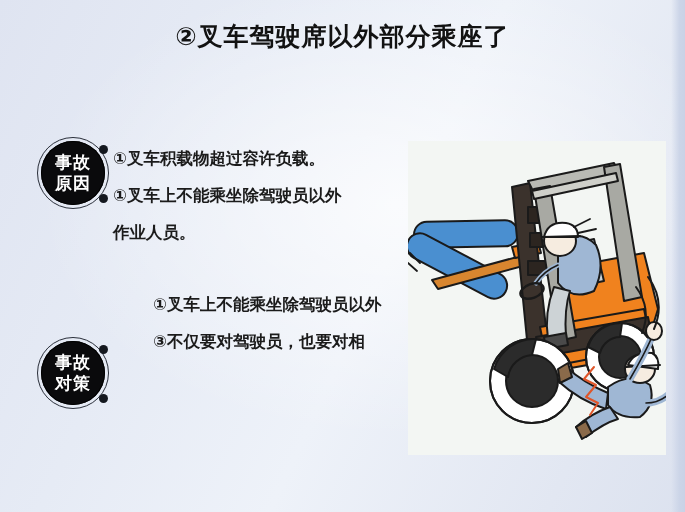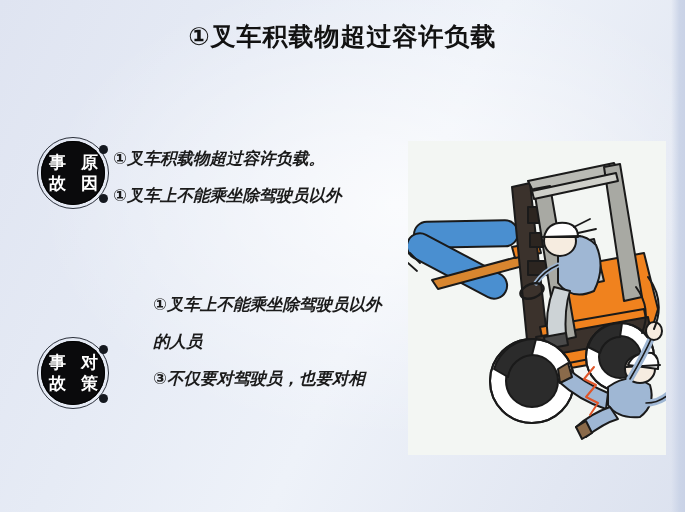--- a/index.html
+++ b/index.html
@@ -82,42 +82,40 @@
     background: #14181f;
   }
   .badge-dot.tr { right: 4px;  top: 11px; }
   .badge-dot.br { right: 4px;  bottom: 9px; }
 
   .badge-text {
     position: absolute;
     left: 7px; top: 7px;
     width: 64px; height: 64px;
     display: flex;
-    flex-direction: row;
+    flex-direction: column;
     align-items: center;
     justify-content: center;
     color: #ffffff;
     font-size: 17px;
     font-weight: bold;
     line-height: 21px;
     letter-spacing: 1px;
-    padding-left: 8px;
   }
 
   
   .text-block {
     position: absolute;
     left: 113px;
     width: 292px;
     color: #1b1b1b;
     font-size: 16.5px;
     font-weight: bold;
     line-height: 37px;
     white-space: nowrap;
-    font-style: italic;
   }
   #text-cause  { top: 140px; }
   #text-action { top: 286px; margin-left: 40px; }
 
   .text-line { height: 37px; }
 
   
   #illustration-panel {
     position: absolute;
     left: 408px;
@@ -130,21 +128,21 @@
   #illustration-panel svg { display: block; }
 </style>
 </head>
 <body>
 
 <div id="slide">
 
   <div id="slide-bg-sheen"></div>
   <div id="slide-right-edge"></div>
 
-  <div id="title">①叉车积载物超过容许负载</div>
+  <div id="title">②叉车驾驶席以外部分乘座了</div>
 
   <div class="badge" id="badge-cause">
     <div class="badge-ring"></div>
     <div class="badge-dot tr"></div>
     <div class="badge-dot br"></div>
     <div class="badge-disc"></div>
     <div class="badge-text">
       <span>事故</span>
       <span>原因</span>
     </div>
@@ -157,25 +155,25 @@
     <div class="badge-disc"></div>
     <div class="badge-text">
       <span>事故</span>
       <span>对策</span>
     </div>
   </div>
 
   <div class="text-block" id="text-cause">
     <div class="text-line">①叉车积载物超过容许负载。</div>
     <div class="text-line">①叉车上不能乘坐除驾驶员以外</div>
+    <div class="text-line">作业人员。</div>
   </div>
 
   <div class="text-block" id="text-action">
     <div class="text-line">①叉车上不能乘坐除驾驶员以外</div>
-    <div class="text-line">的人员</div>
     <div class="text-line">③不仅要对驾驶员，也要对相</div>
   </div>
 
   <div id="illustration-panel">
     <svg width="258" height="314" viewBox="0 0 258 314" xmlns="http://www.w3.org/2000/svg">
       <rect x="0" y="0" width="258" height="314" fill="#f3f6f3"></rect>
 
       <g stroke="#1a1a1a" stroke-width="2" stroke-linejoin="round" stroke-linecap="round">
 
         <g>

